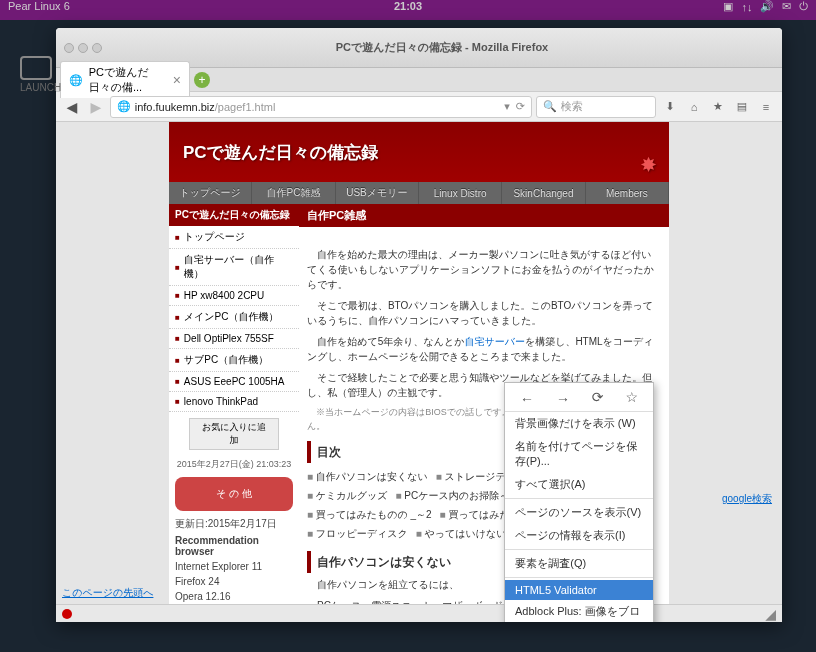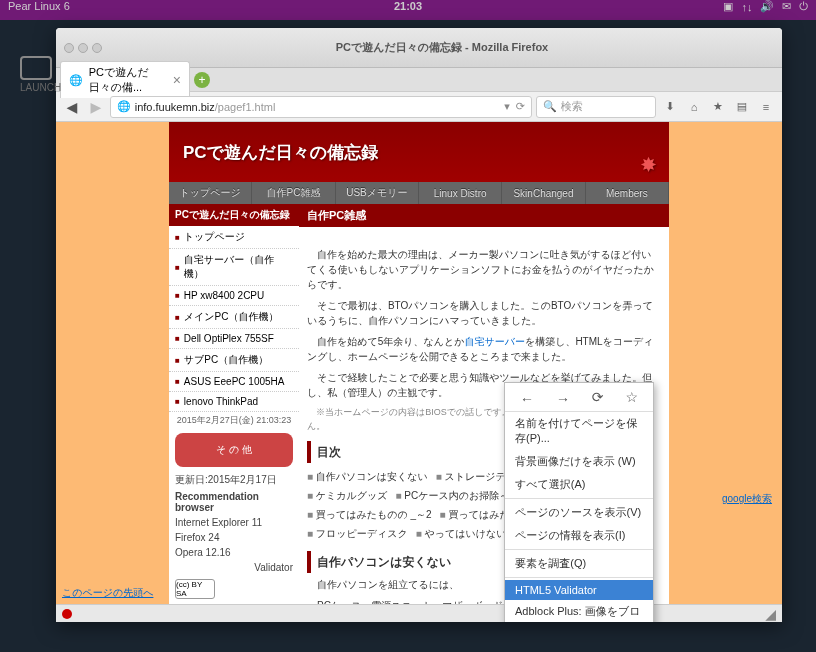--- a/index.html
+++ b/index.html
@@ -20,21 +20,21 @@
 .tab-close { color: #888; font-size: 14px; cursor: pointer; }
 .new-tab { width: 16px; height: 16px; background: #7cb342; border-radius: 50%; margin-left: 4px; color: #fff; display: flex; align-items: center; justify-content: center; font-size: 12px; }
 .toolbar { height: 30px; background: #f0f0f0; display: flex; align-items: center; padding: 0 6px; gap: 4px; border-bottom: 1px solid #ccc; }
 .navbtn { width: 20px; height: 20px; display: flex; align-items: center; justify-content: center; color: #555; font-size: 14px; }
 .urlbar { flex: 1; height: 22px; background: #fff; border: 1px solid #ccc; border-radius: 3px; display: flex; align-items: center; padding: 0 6px; font-size: 11px; }
 .urlbar .globe { margin-right: 4px; color: #888; }
 .urlbar .host { color: #222; }
 .urlbar .path { color: #999; text-align: right; }
 .searchbar { width: 120px; height: 22px; background: #fff; border: 1px solid #ccc; border-radius: 3px; display: flex; align-items: center; padding: 0 6px; font-size: 11px; color: #999; }
 .tb-icon { width: 20px; color: #666; text-align: center; cursor: pointer; }
-.content { height: 500px; overflow: hidden; position: relative; display: flex; justify-content: center; background: #fdba74; }
+.content { height: 500px; overflow: hidden; position: relative; display: flex; justify-content: center; background: #e5e5e5; }
 .blog-head { width: 500px; height: 60px; background: linear-gradient(#8b0000,#a00000); color: #fff; display: flex; align-items: center; padding: 0 14px; font-size: 17px; font-weight: bold; margin: 0 auto; position: relative; text-shadow: 1px 1px 2px #500; }
 .gear { position: absolute; right: 10px; top: 32px; width: 18px; height: 18px; color: #e55; font-size: 18px; }
 .navbar { width: 500px; height: 22px; background: #666; display: flex; margin: 0 auto; }
 .navbar-item { flex: 1; color: #ddd; font-size: 10px; display: flex; align-items: center; justify-content: center; border-right: 1px solid #555; text-shadow: 0 -1px 0 #333; }
 .main { display: flex; width: 500px; margin: 0 auto; }
 .sidebar { width: 130px; background: #fff; padding: 0; }
 .sb-head { background: #8b0000; color: #fff; font-size: 10px; padding: 4px 6px; font-weight: bold; }
 .sb-item { font-size: 10px; padding: 4px 6px; border-bottom: 1px dotted #ccc; display: flex; align-items: center; gap: 4px; }
 .sb-item::before { content: "■"; color: #8b0000; font-size: 8px; }
 .sb-btn { background: #eee; border: 1px solid #ccc; font-size: 9px; padding: 2px 8px; margin: 6px auto; display: block; width: 90px; text-align: center; }
@@ -143,20 +143,21 @@
           <div id="sbitems">
               <div class="sb-item">トップページ</div>
               <div class="sb-item">自宅サーバー（自作機）</div>
               <div class="sb-item">HP xw8400 2CPU</div>
               <div class="sb-item">メインPC（自作機）</div>
               <div class="sb-item">Dell OptiPlex 755SF</div>
               <div class="sb-item">サブPC（自作機）</div>
               <div class="sb-item">ASUS EeePC 1005HA</div>
               <div class="sb-item">lenovo ThinkPad</div>
             </div>
+          <button class="sb-btn">お気に入りに追加</button>
           <div class="sb-date">2015年2月27日(金) 21:03:23</div>
           <div class="sb-sec">そ の 他</div>
           <div class="sb-text">更新日:2015年2月17日</div>
           <div class="sb-text" style="font-weight:bold">Recommendation browser</div>
           <div id="sbrec">
               <div class="sb-text">Internet Explorer 11</div>
               <div class="sb-text">Firefox 24</div>
               <div class="sb-text">Opera 12.16</div>
             </div>
           <div class="sb-text" style="text-align:right">Validator</div>
@@ -204,22 +205,22 @@
   <a class="bottom-link">このページの先頭へ</a>
 
   <div class="context-menu">
     <div class="cm-nav">
       <span>←</span>
       <span>→</span>
       <span>⟳</span>
       <span>☆</span>
     </div>
     <div id="cmitems">
+        <div class="cm-item">背景画像だけを表示 (W)</div>
         <div class="cm-item">名前を付けてページを保存(P)...</div>
-        <div class="cm-item">背景画像だけを表示 (W)</div>
         <div class="cm-item">すべて選択(A)</div>
         <div class="cm-sep"></div>
         <div class="cm-item">ページのソースを表示(V)</div>
         <div class="cm-item">ページの情報を表示(I)</div>
         <div class="cm-sep"></div>
         <div class="cm-item">要素を調査(Q)</div>
         <div class="cm-sep"></div>
         <div class="cm-item sel">HTML5 Validator</div>
         <div class="cm-item">Adblock Plus: 画像をブロック...</div>
       </div>

